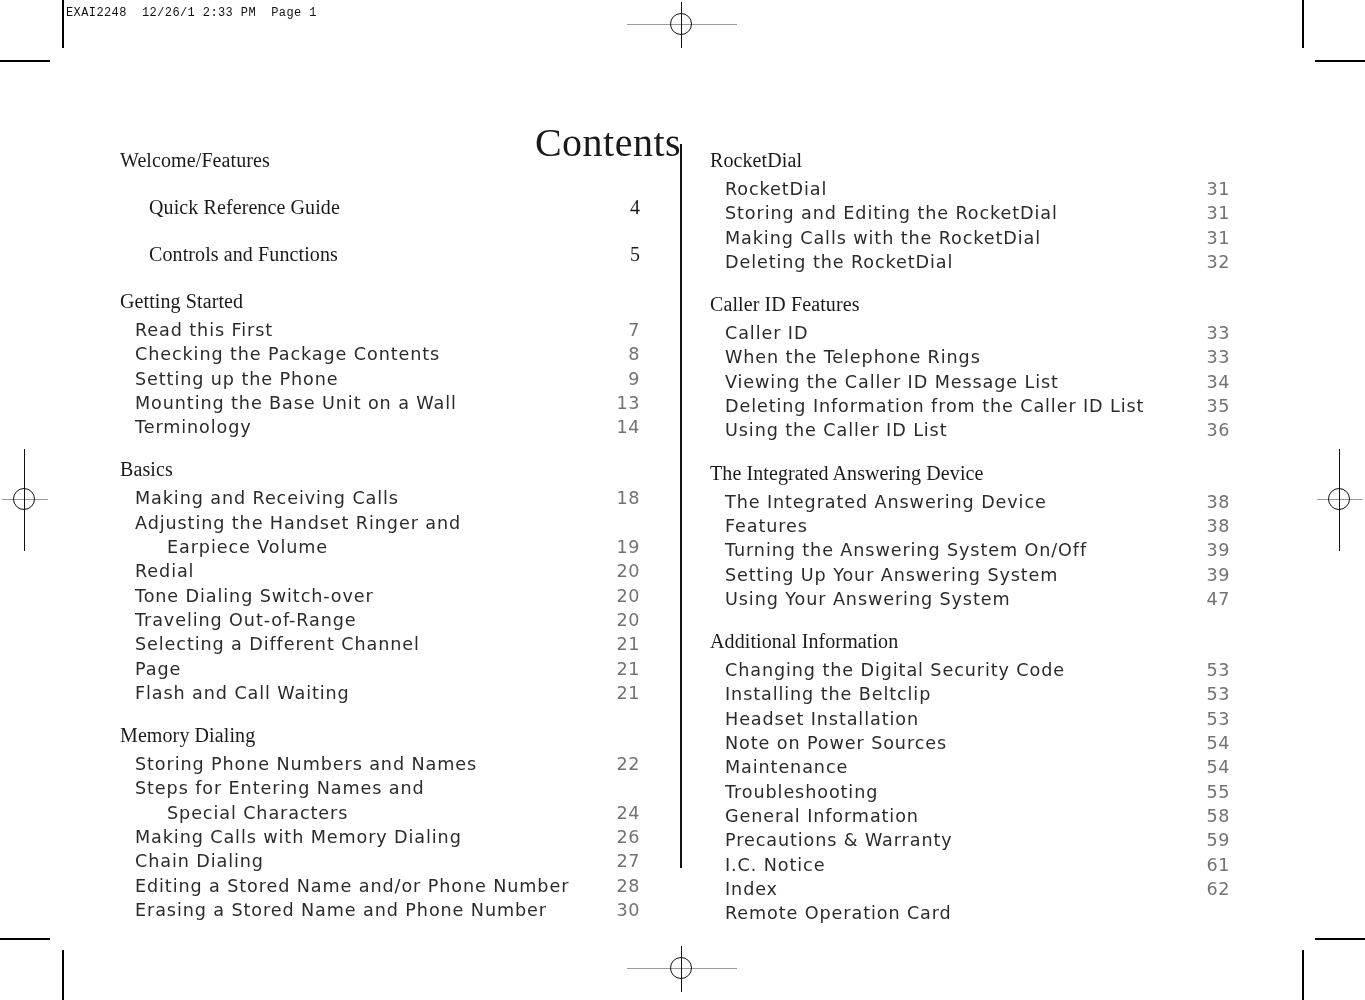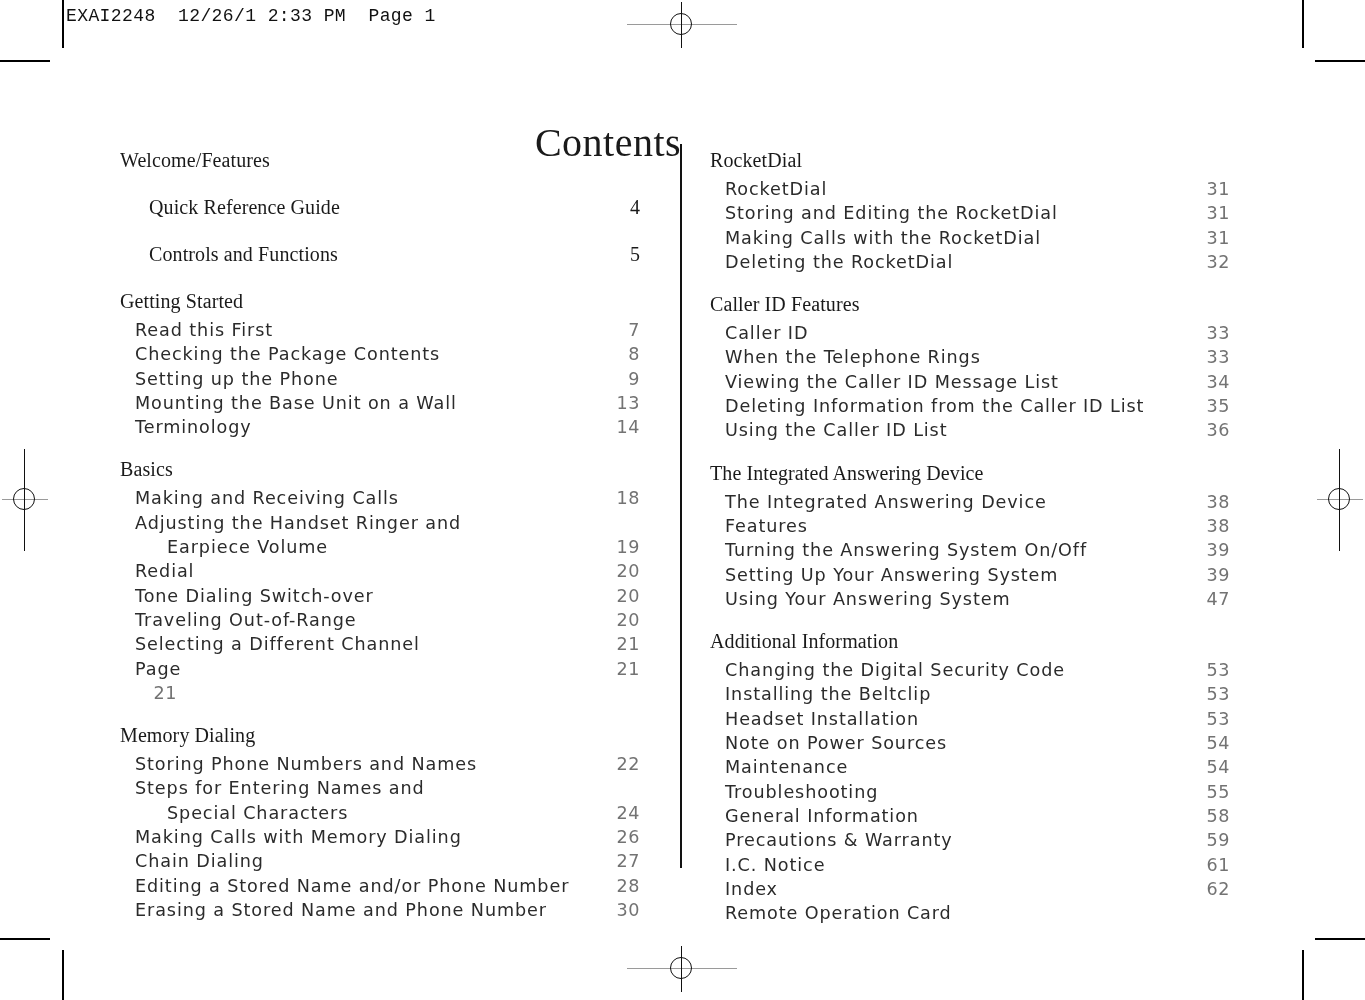--- a/index.html
+++ b/index.html
@@ -58,21 +58,21 @@
   }
   .reg.wide .hline { left: -32px; width: 110px; }
   .reg.tall .vline { top: -28px; height: 102px; }
 
   
   .slug {
     position: absolute;
     left: 66px;
     top: 6px;
     font-family: "Liberation Mono", "DejaVu Sans Mono", monospace;
-    font-size: 18px;
+    font-size: 12px;
     letter-spacing: 0.4px;
     white-space: pre;
     color: #111;
   }
 
   
   .page-title {
     position: absolute;
     top: 92px;
     left: 0;
@@ -274,20 +274,21 @@
         </div>
         <div class="entry">
           <span class="entry-label">Selecting a Different Channel</span>
           <span class="entry-page">21</span>
         </div>
         <div class="entry">
           <span class="entry-label">Page</span>
           <span class="entry-page">21</span>
         </div>
         <div class="entry">
+          <span class="entry-label">Flash and Call Waiting</span>
           <span class="entry-page">21</span>
         </div>
       </div>
       <div class="spacer-gap"></div>
       <div class="toc-section">
         <div class="section-title">Memory Dialing</div>
         <div class="entry">
           <span class="entry-label">Storing Phone Numbers and Names</span>
           <span class="entry-page">22</span>
         </div>

